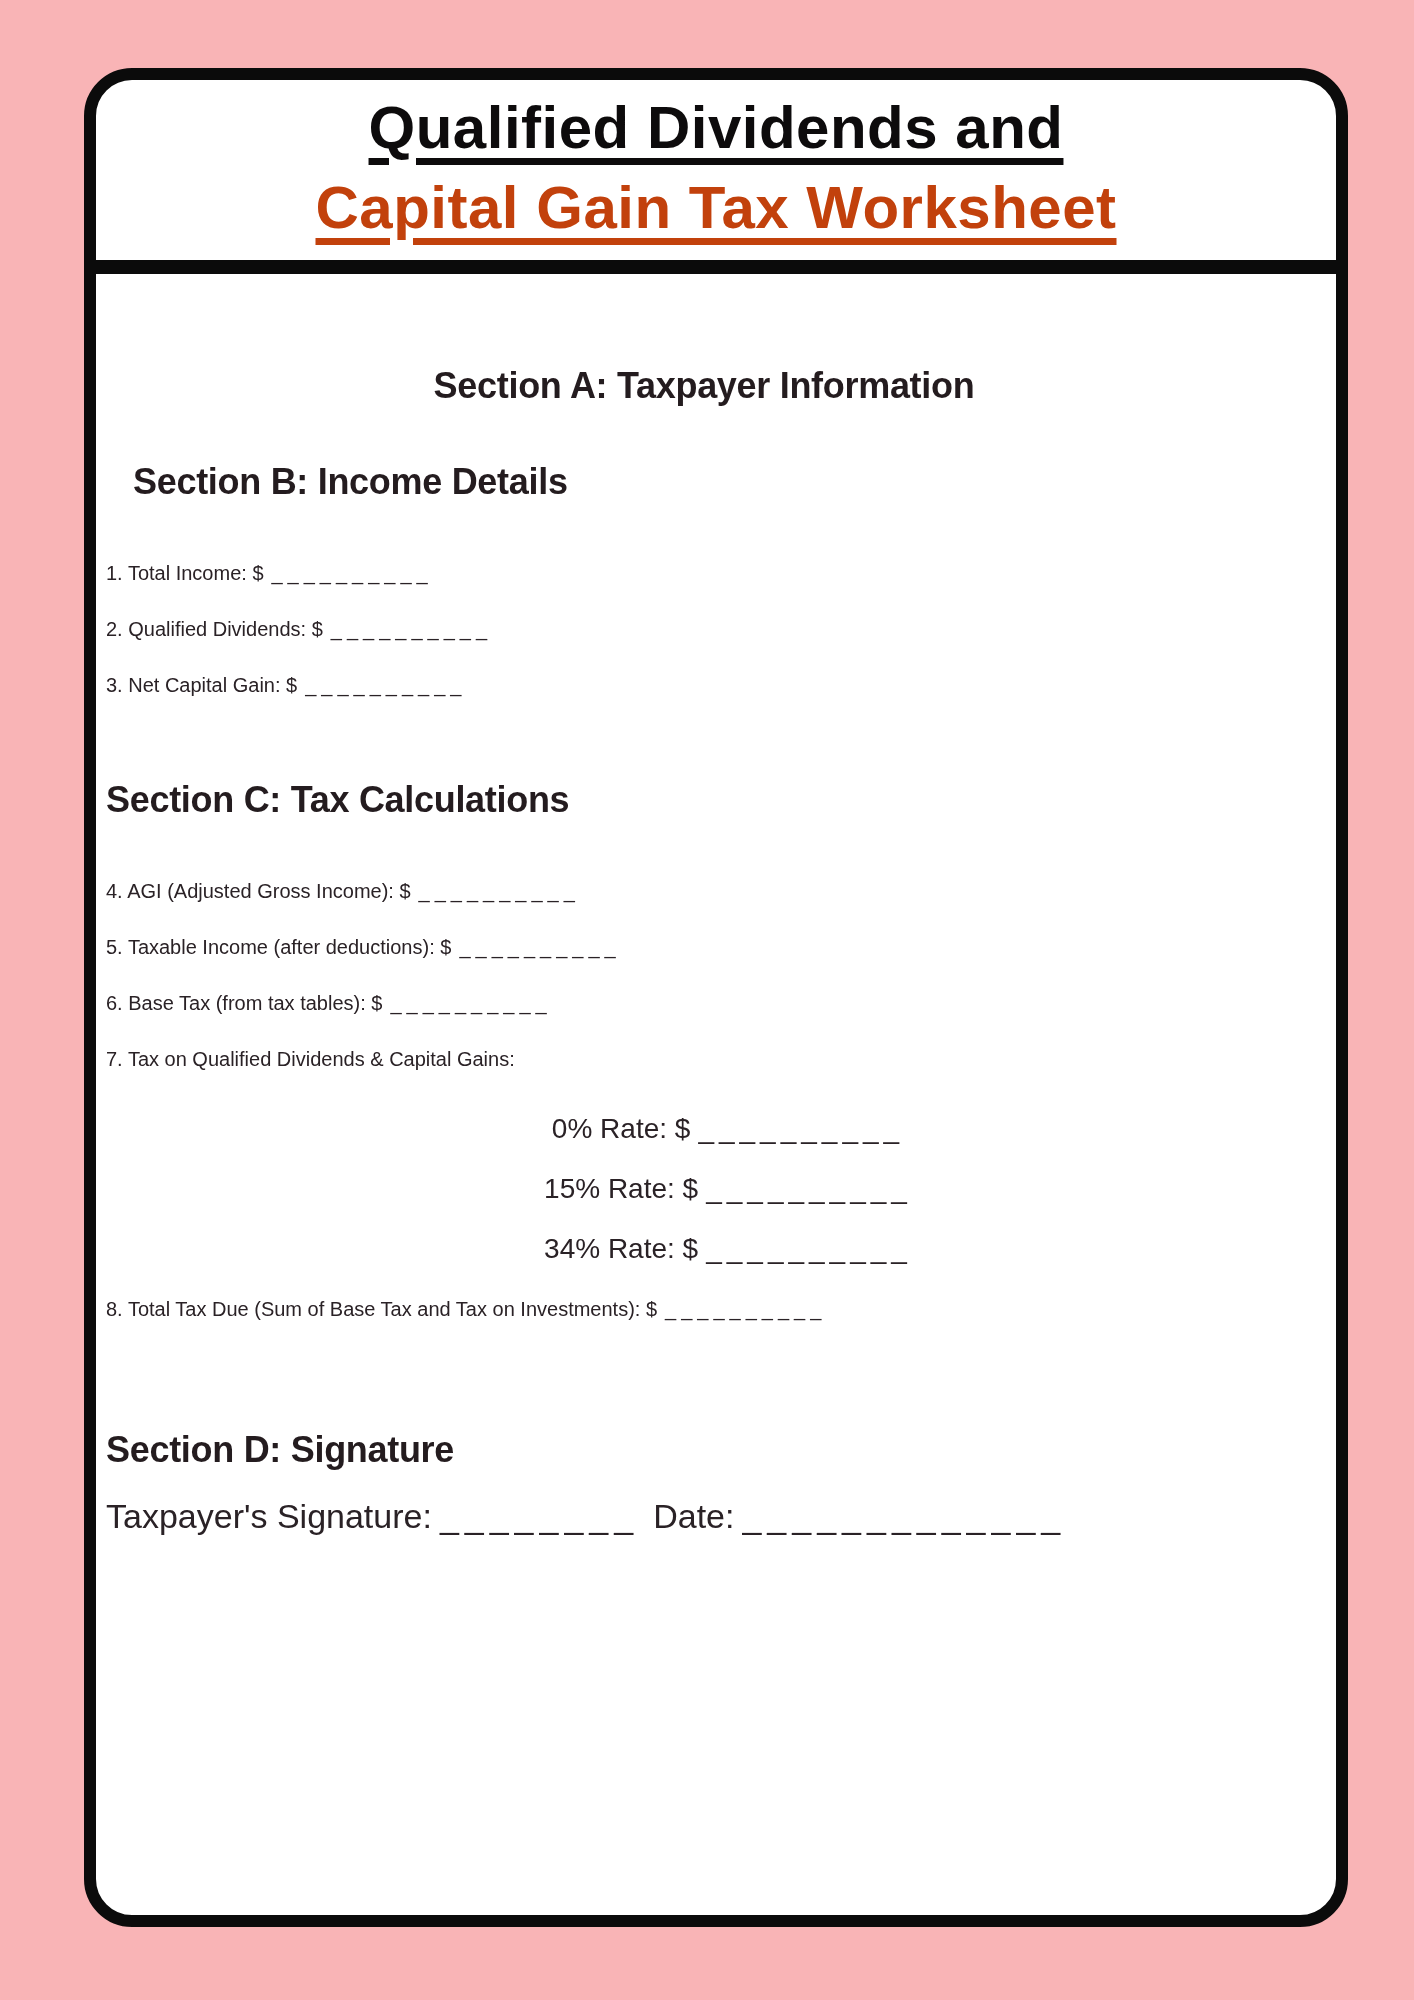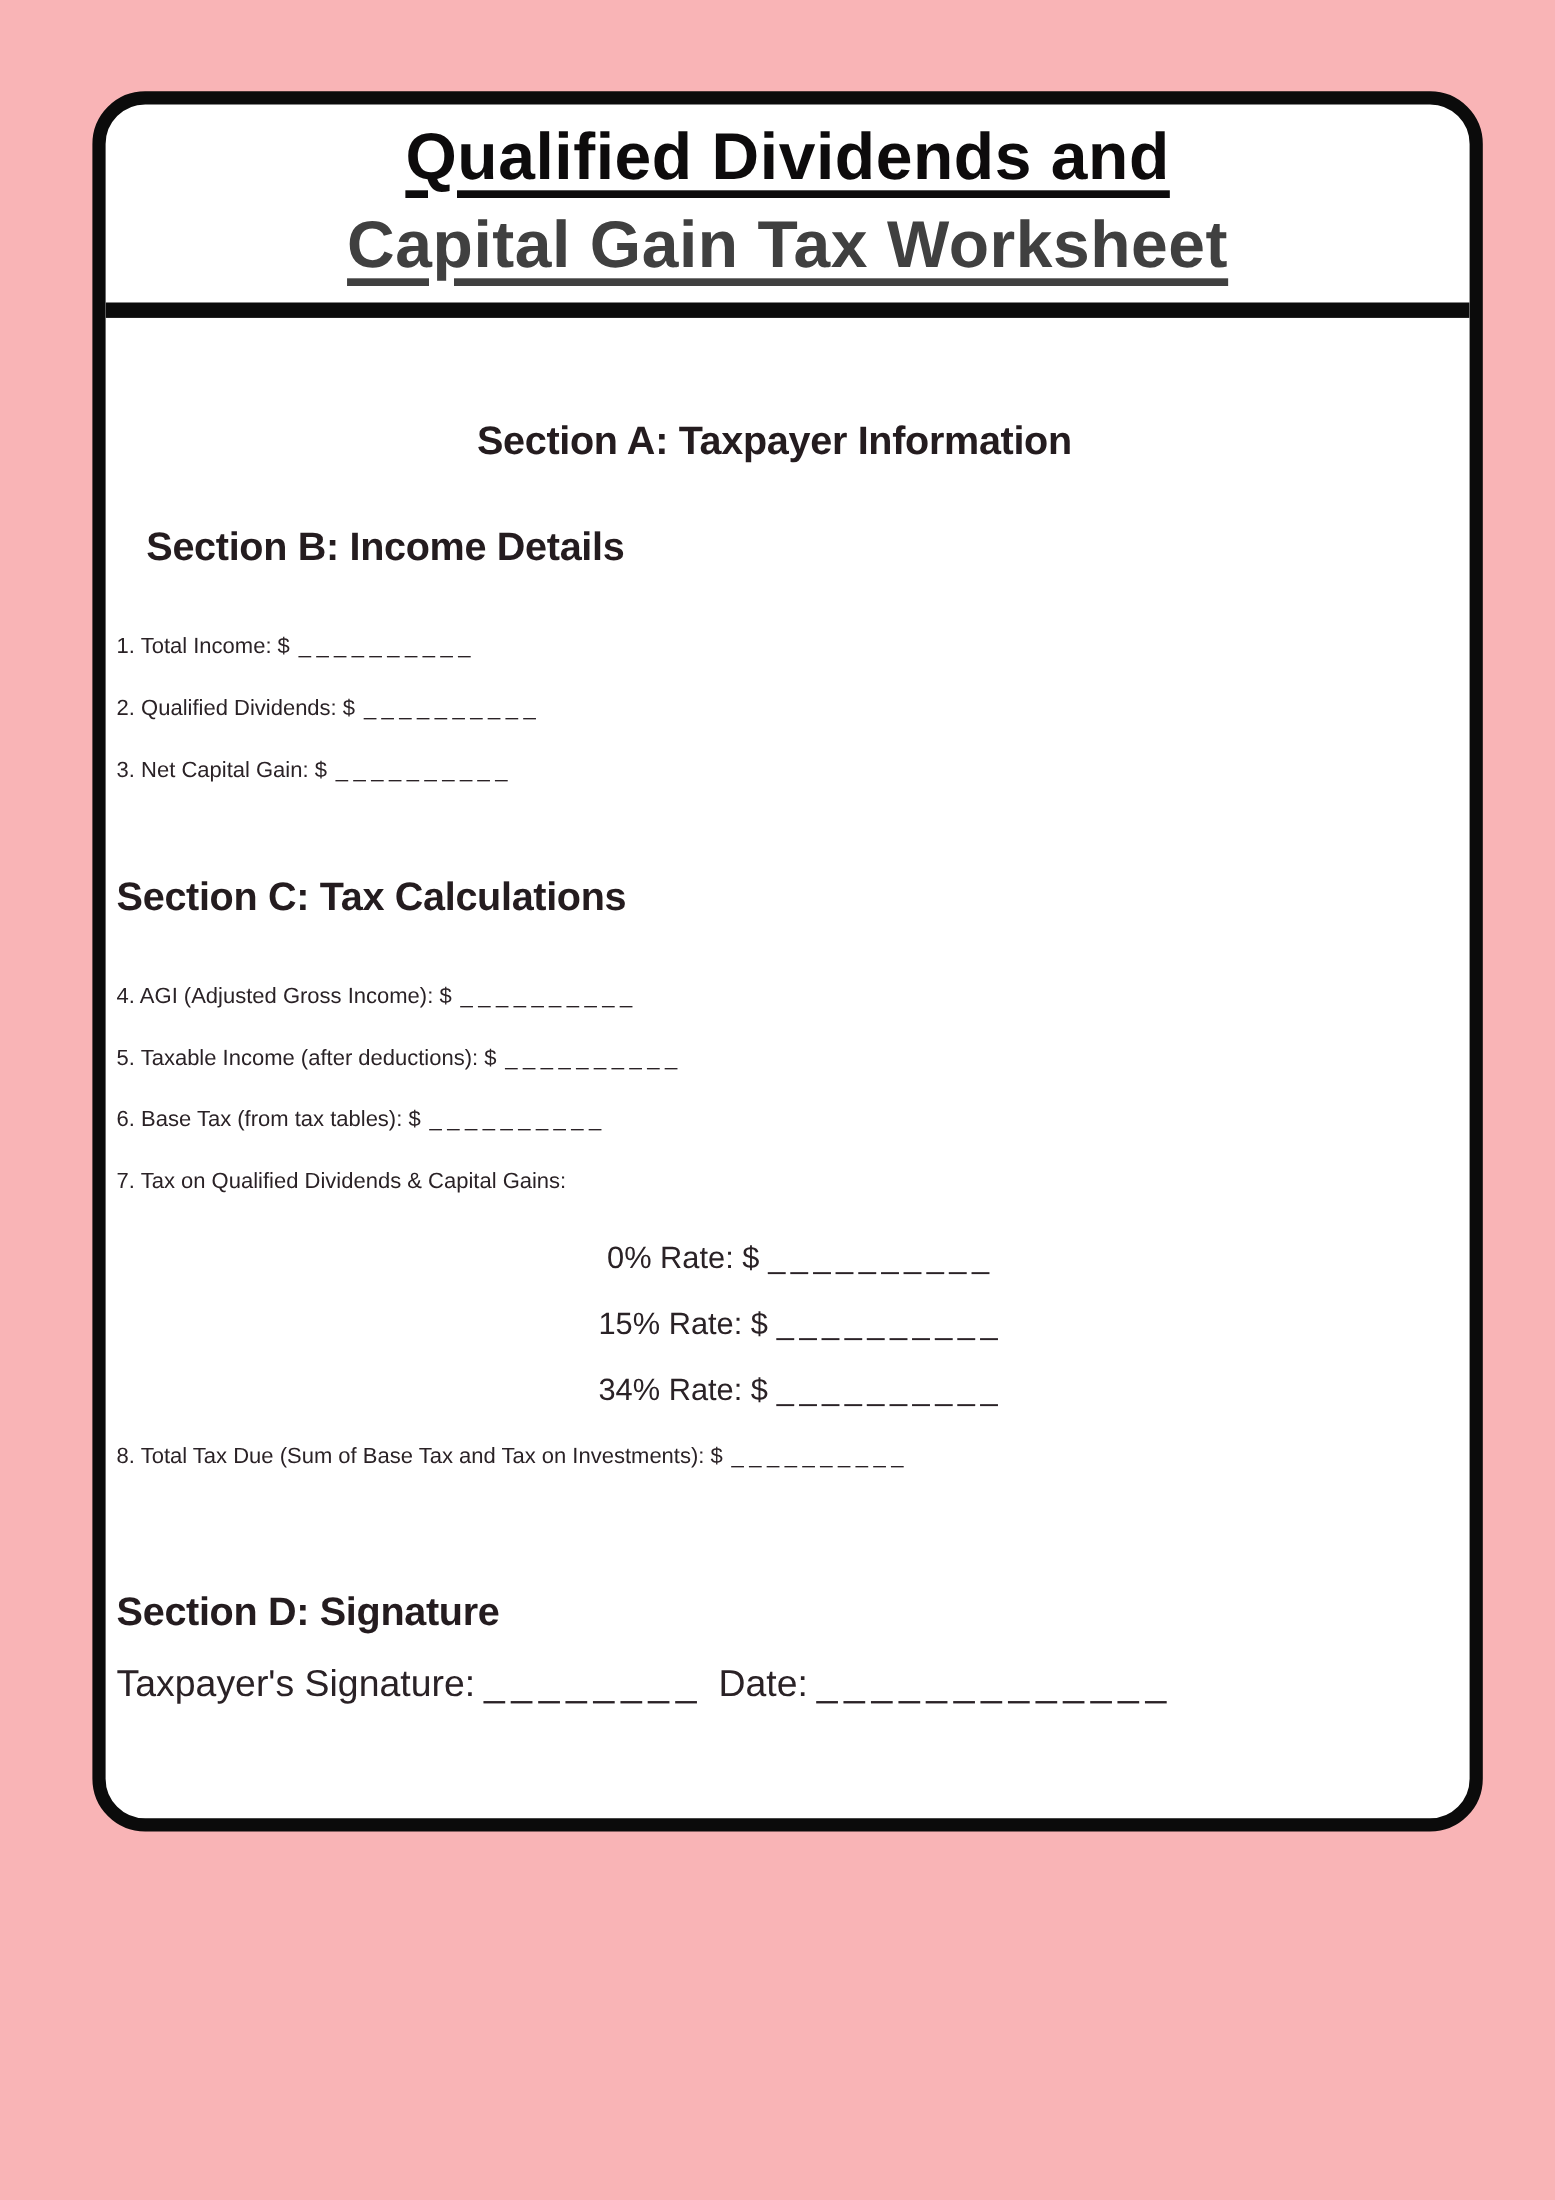--- a/index.html
+++ b/index.html
@@ -11,23 +11,23 @@
     height: 2000px;
     background: #f9b4b6;
     font-family: "Liberation Sans", sans-serif;
     color: #2a2226;
     overflow: hidden;
     position: relative;
   }
   .card {
     position: absolute;
     left: 84px;
-    top: 83px;
+    top: 68px;
     width: 1264px;
-    height: 1582px;
+    height: 1859px;
     box-sizing: border-box;
     background: #ffffff;
     border: 12px solid #0b0b0b;
     border-radius: 48px;
     overflow: hidden;
   }
   .card-header {
     text-align: center;
     padding: 8px 16px 12px 16px;
     border-bottom: 14px solid #0b0b0b;
@@ -37,21 +37,21 @@
     font-size: 60px;
     line-height: 80px;
     font-weight: 800;
     letter-spacing: 0.5px;
     text-decoration: underline;
     text-decoration-thickness: 7px;
     text-underline-offset: 10px;
     color: #0d0b0c;
   }
   .title-line.red {
-    color: #404040;
+    color: #c2410c;
   }
   .card-body {
     padding: 0 34px 0 10px;
   }
   h2.section-heading {
     margin: 0;
     font-size: 36px;
     line-height: 44px;
     font-weight: 800;
     letter-spacing: -0.3px;

